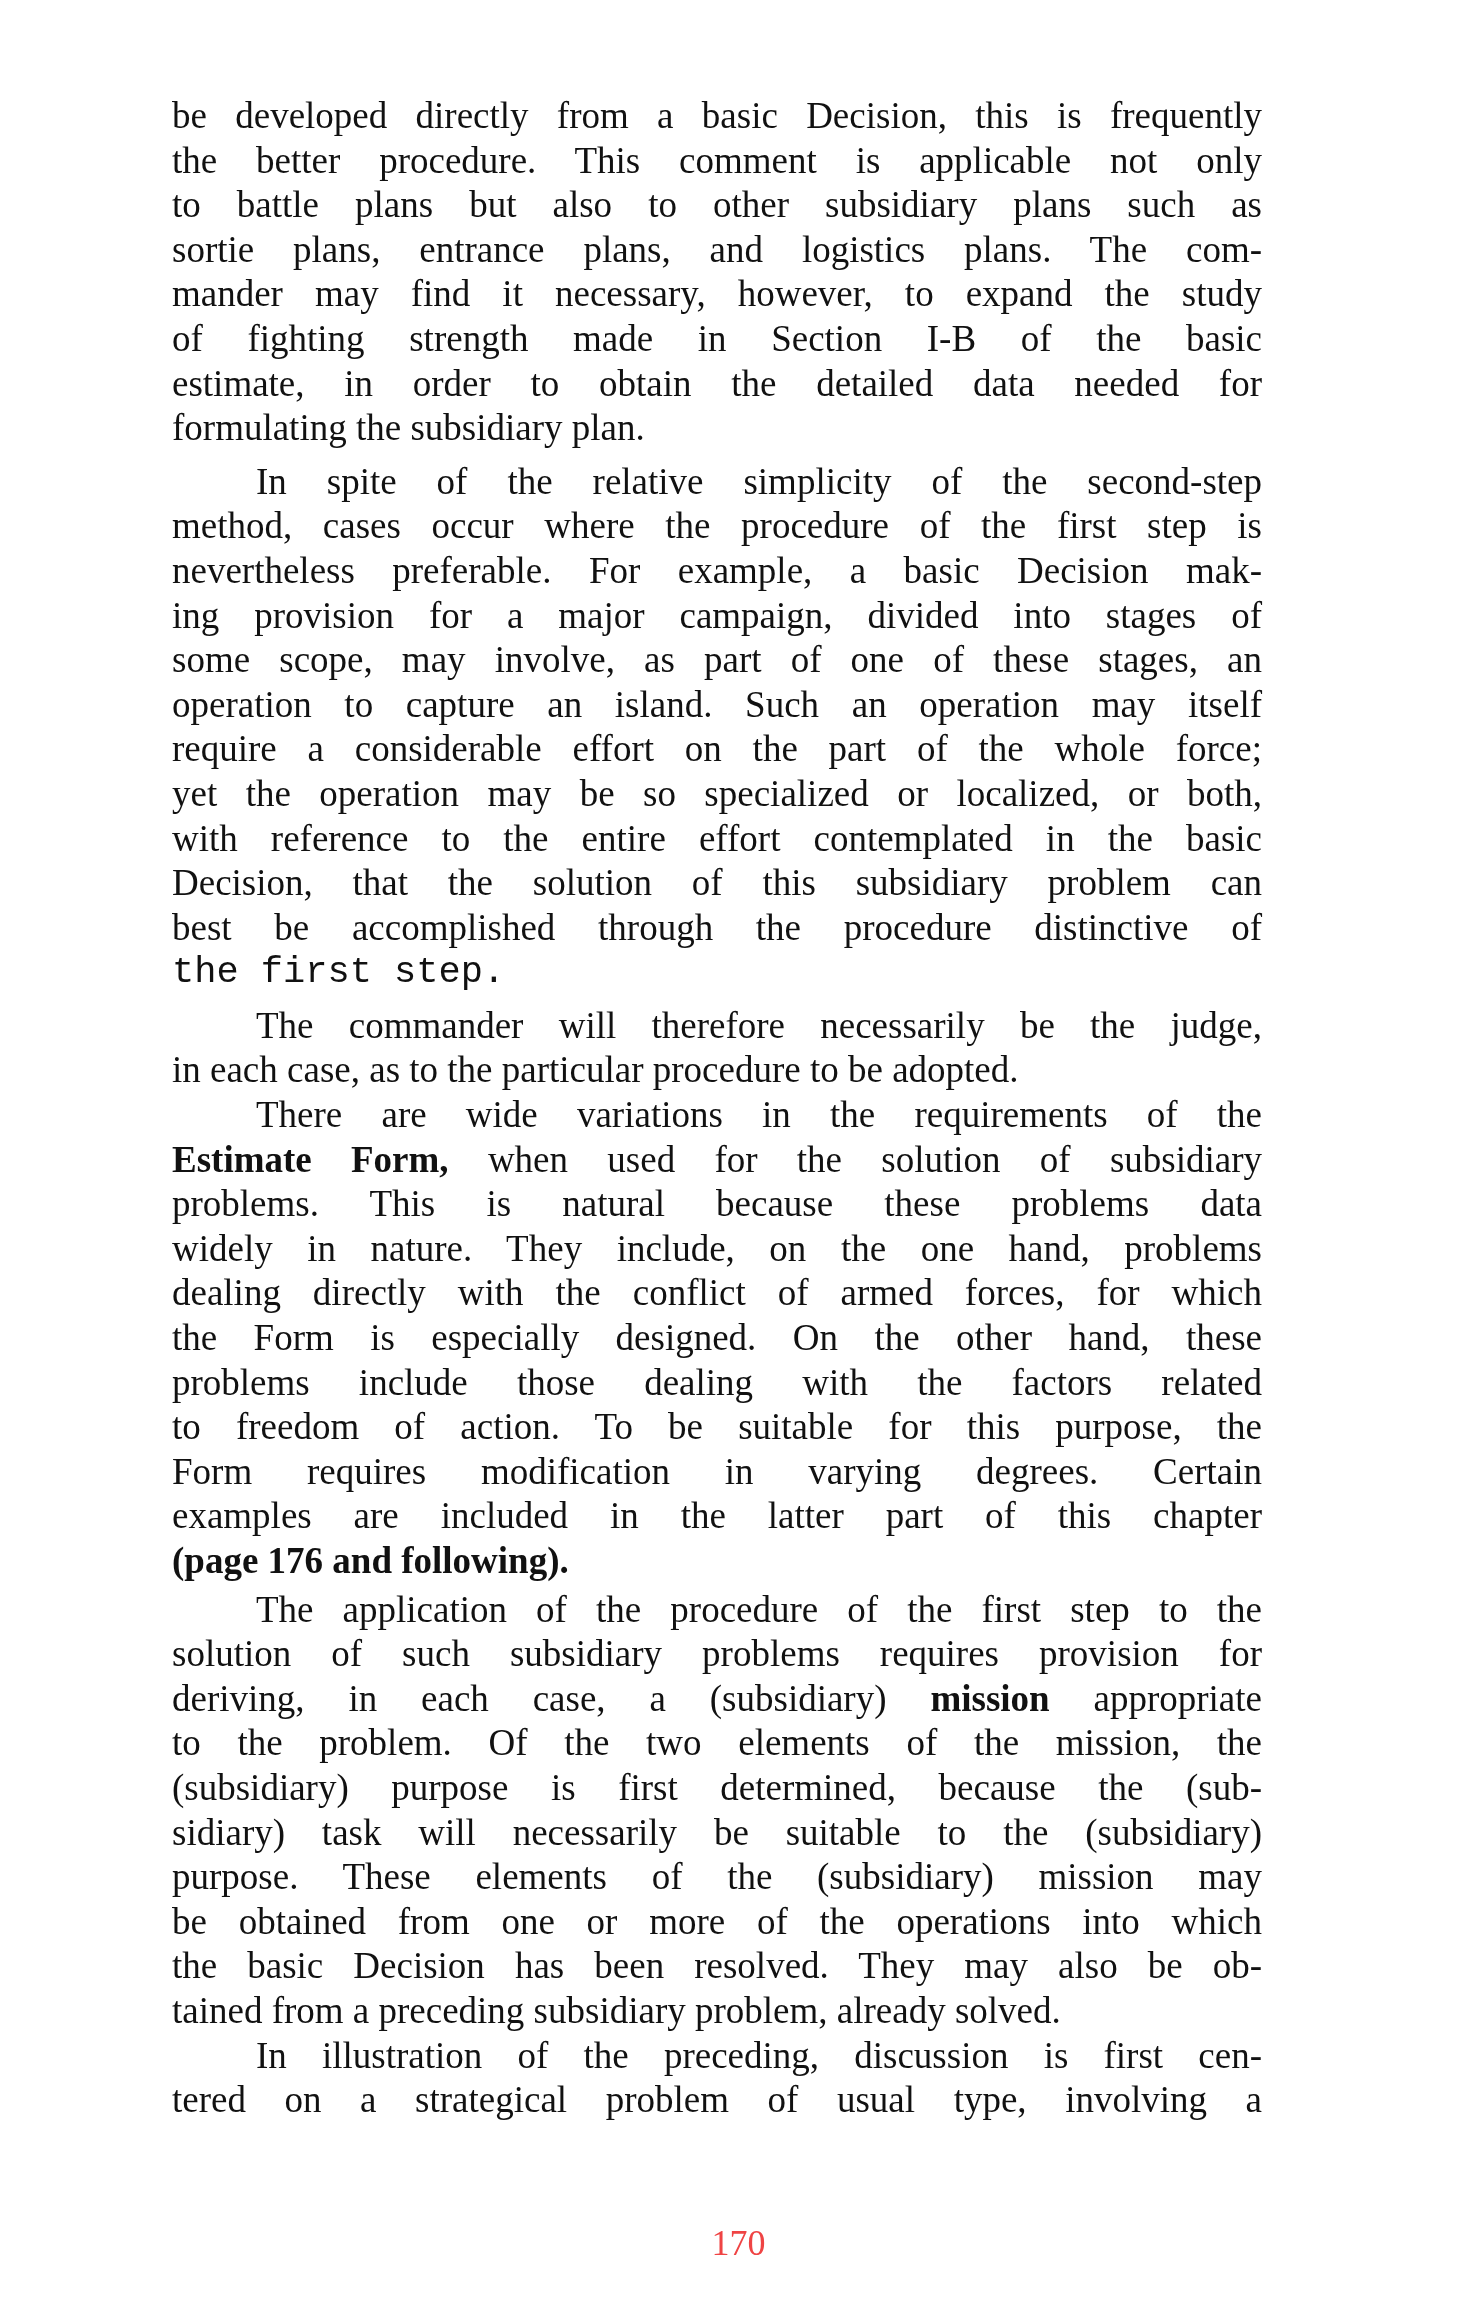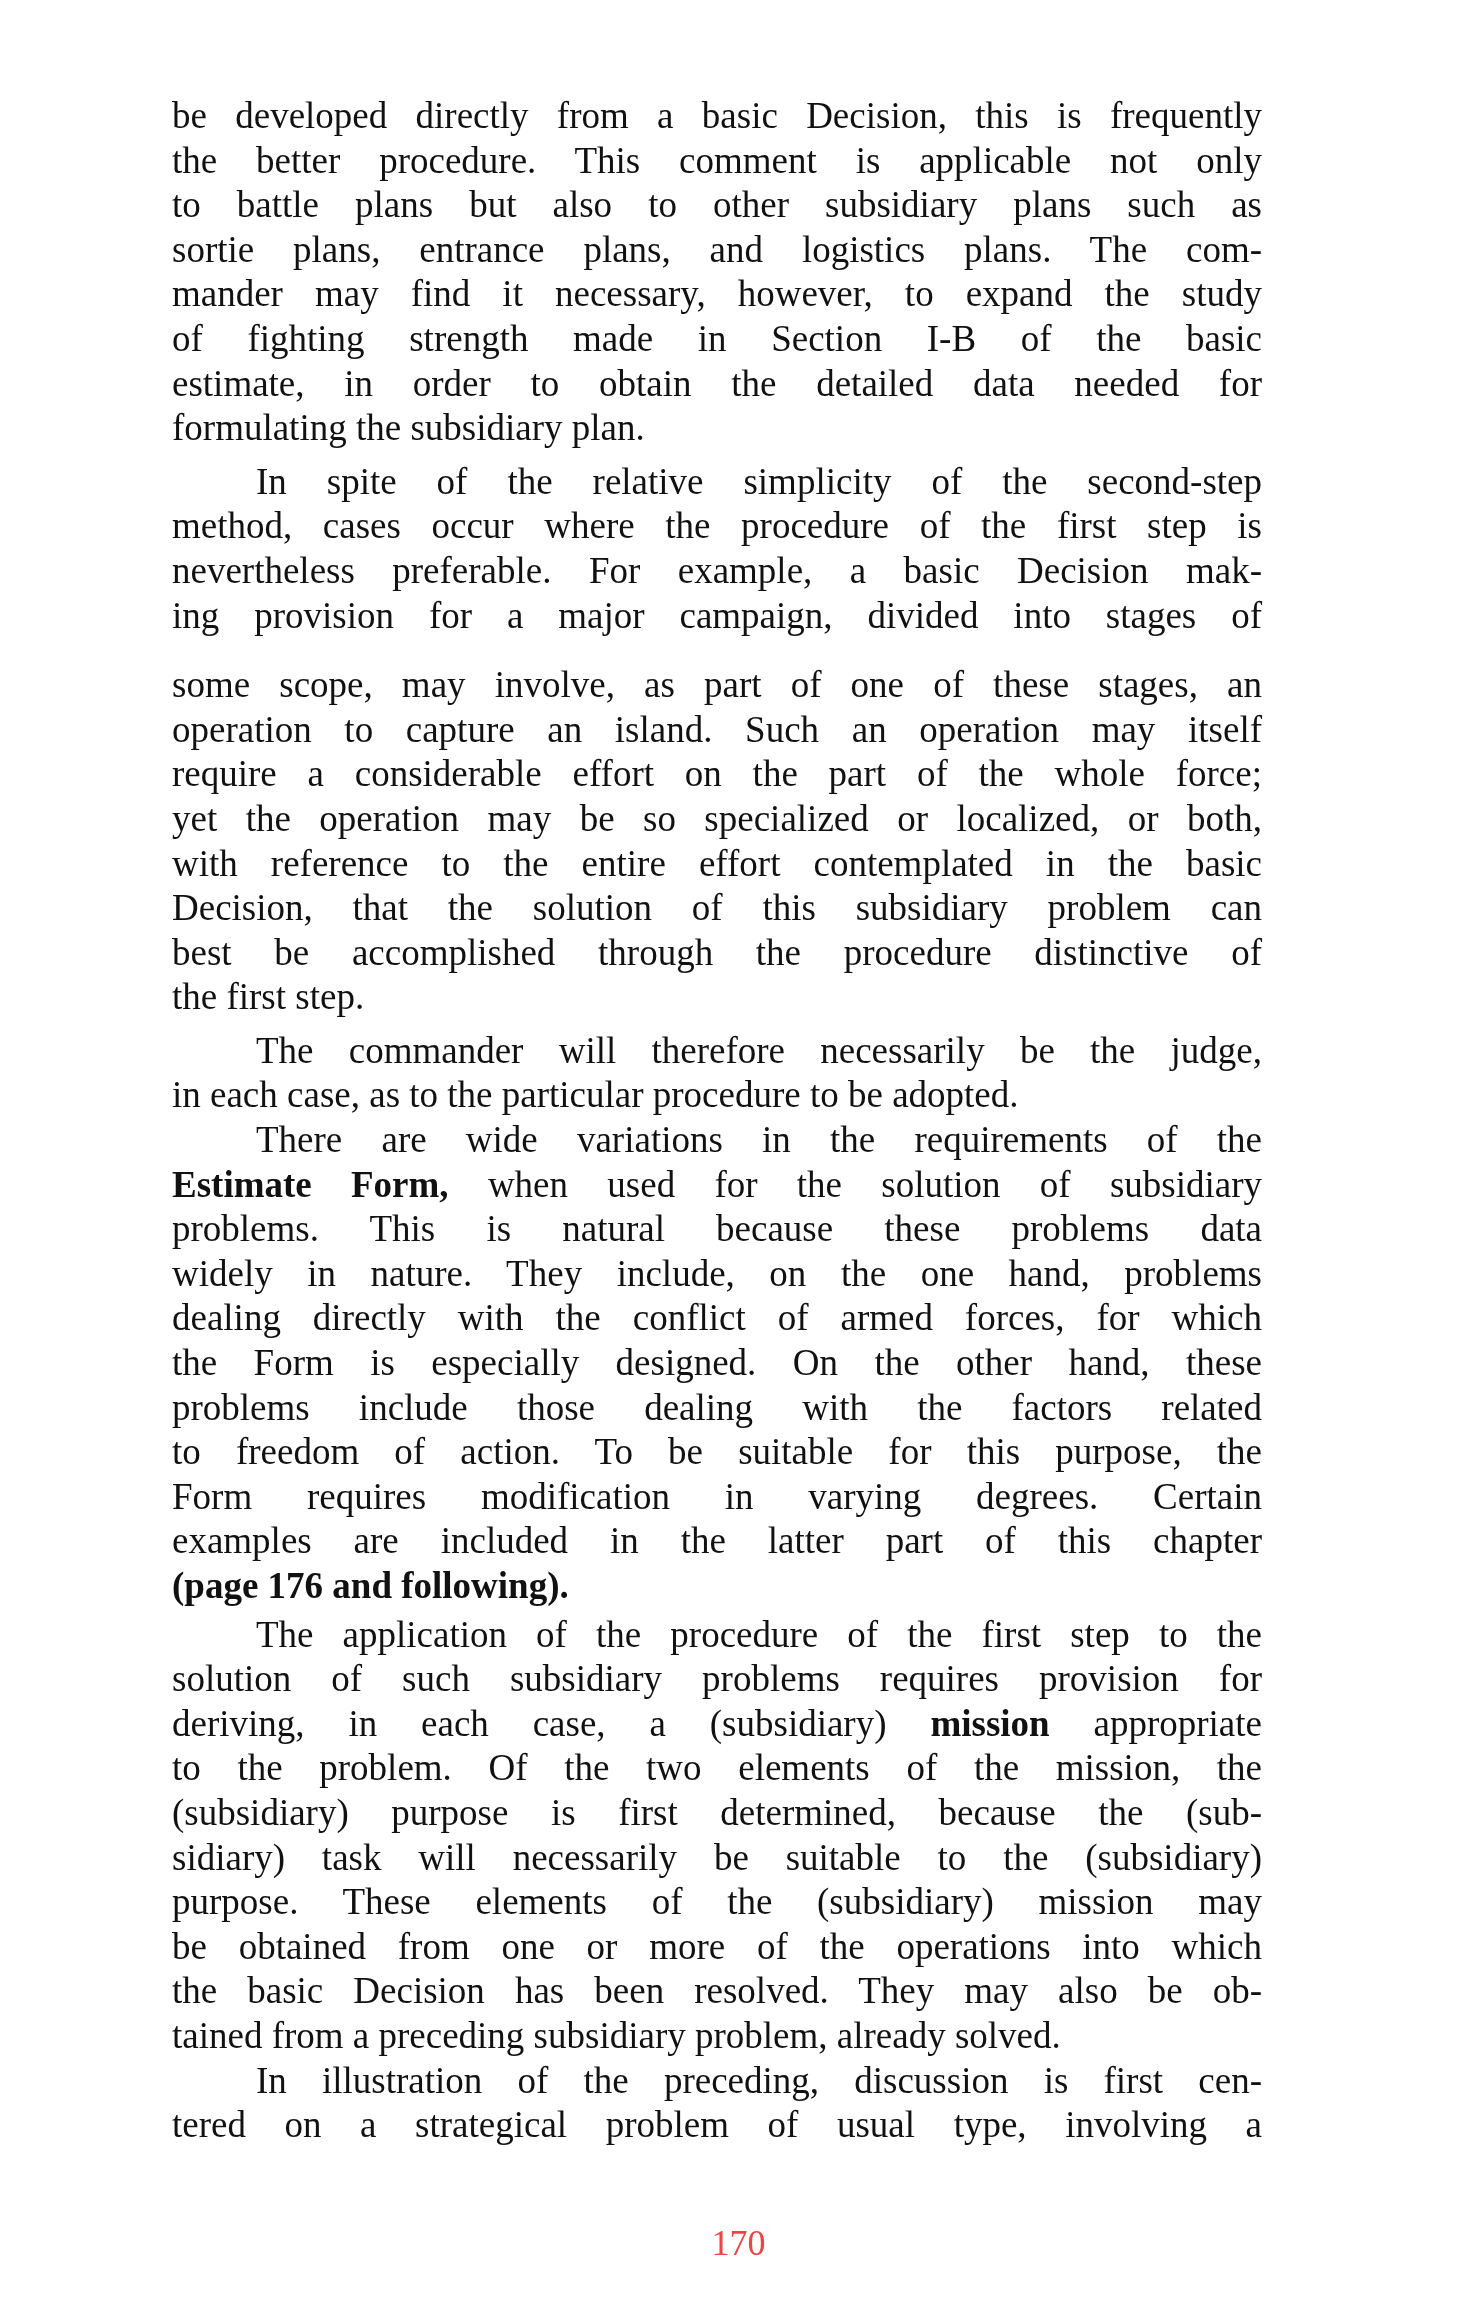--- a/index.html
+++ b/index.html
@@ -39,28 +39,28 @@
         <span class="line" style="white-space: normal;"><span>mander may find it necessary, however, to expand the study</span></span>
         <span class="line" style="white-space: normal;"><span>of fighting strength made in Section I-B of the basic</span></span>
         <span class="line" style="white-space: normal;"><span>estimate, in order to obtain the detailed data needed for</span></span>
         <span class="line last" style="white-space: normal;"><span>formulating the subsidiary plan.</span></span>
       </div>
       <div class="para">
         <span class="line indent" style="white-space: normal;"><span>In spite of the relative simplicity of the second-step</span></span>
         <span class="line" style="white-space: normal;"><span>method, cases occur where the procedure of the first step is</span></span>
         <span class="line" style="white-space: normal;"><span>nevertheless preferable. For example, a basic Decision mak-</span></span>
         <span class="line" style="white-space: normal;"><span>ing provision for a major campaign, divided into stages of</span></span>
-        <span class="line" style="white-space: normal; margin-top: 25px;"><span>some scope, may involve, as part of one of these stages, an</span></span>
+        <span class="line" style="white-space: normal;"><span>some scope, may involve, as part of one of these stages, an</span></span>
         <span class="line" style="white-space: normal;"><span>operation to capture an island. Such an operation may itself</span></span>
         <span class="line" style="white-space: normal;"><span>require a considerable effort on the part of the whole force;</span></span>
         <span class="line" style="white-space: normal;"><span>yet the operation may be so specialized or localized, or both,</span></span>
         <span class="line" style="white-space: normal;"><span>with reference to the entire effort contemplated in the basic</span></span>
         <span class="line" style="white-space: normal;"><span>Decision, that the solution of this subsidiary problem can</span></span>
         <span class="line" style="white-space: normal;"><span>best be accomplished through the procedure distinctive of</span></span>
-        <span class="line last" style="white-space: normal;"><span>the first step.</span></span>
+        <span class="line last" style="white-space: normal; font-family: Liberation Mono, monospace;"><span>the first step.</span></span>
       </div>
       <div class="para">
         <span class="line indent" style="white-space: normal;"><span>The commander will therefore necessarily be the judge,</span></span>
         <span class="line last" style="white-space: normal;"><span>in each case, as to the particular procedure to be adopted.</span></span>
       </div>
       <div class="para tight">
         <span class="line indent" style="white-space: normal;"><span>There are wide variations in the requirements of the</span></span>
         <span class="line" style="white-space: normal;"><span class="bold">Estimate Form,</span><span> when used for the solution of subsidiary</span></span>
         <span class="line" style="white-space: normal;"><span>problems.  This is natural because these problems data</span></span>
         <span class="line" style="white-space: normal;"><span>widely in nature.  They include, on the one hand, problems</span></span>

